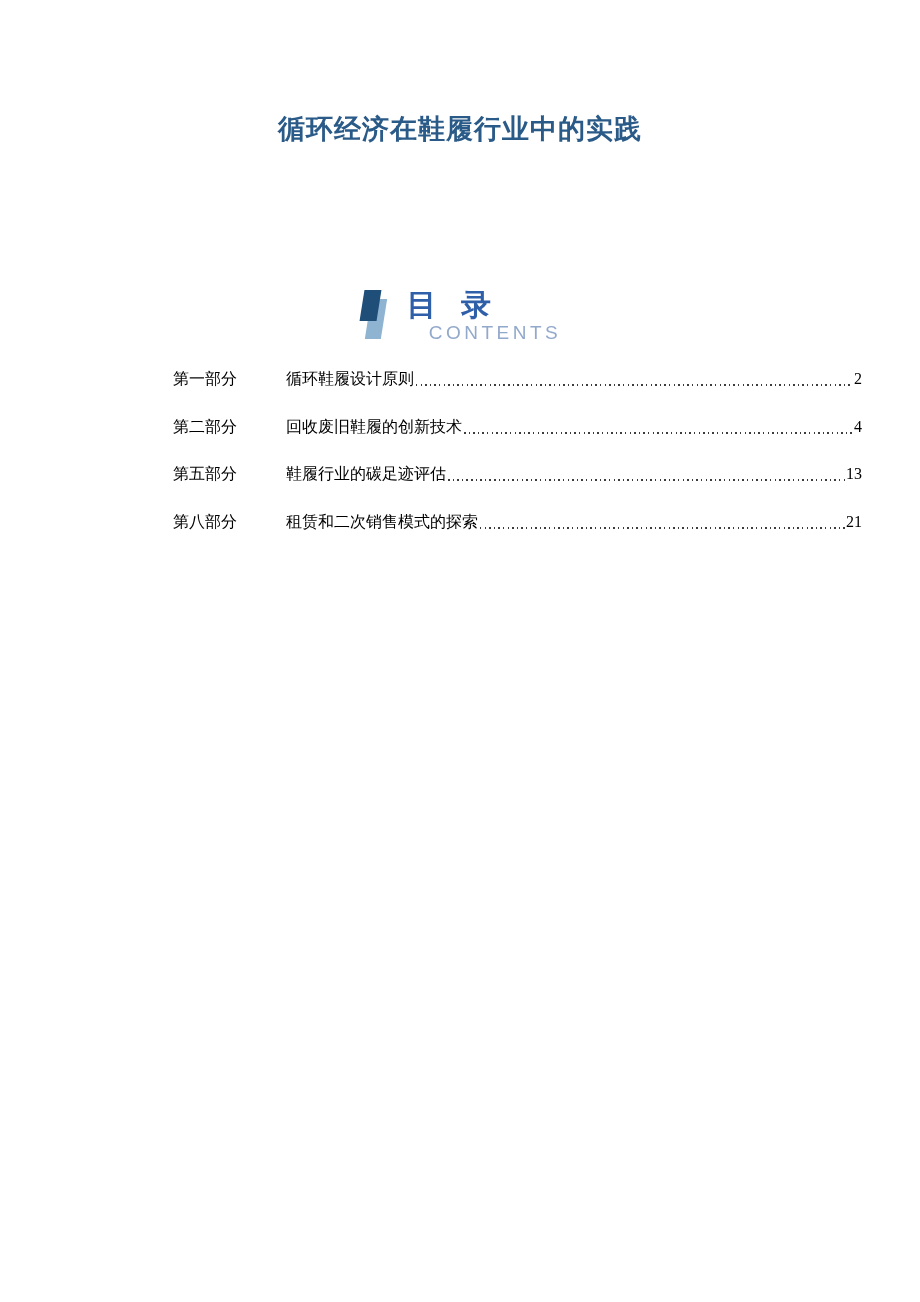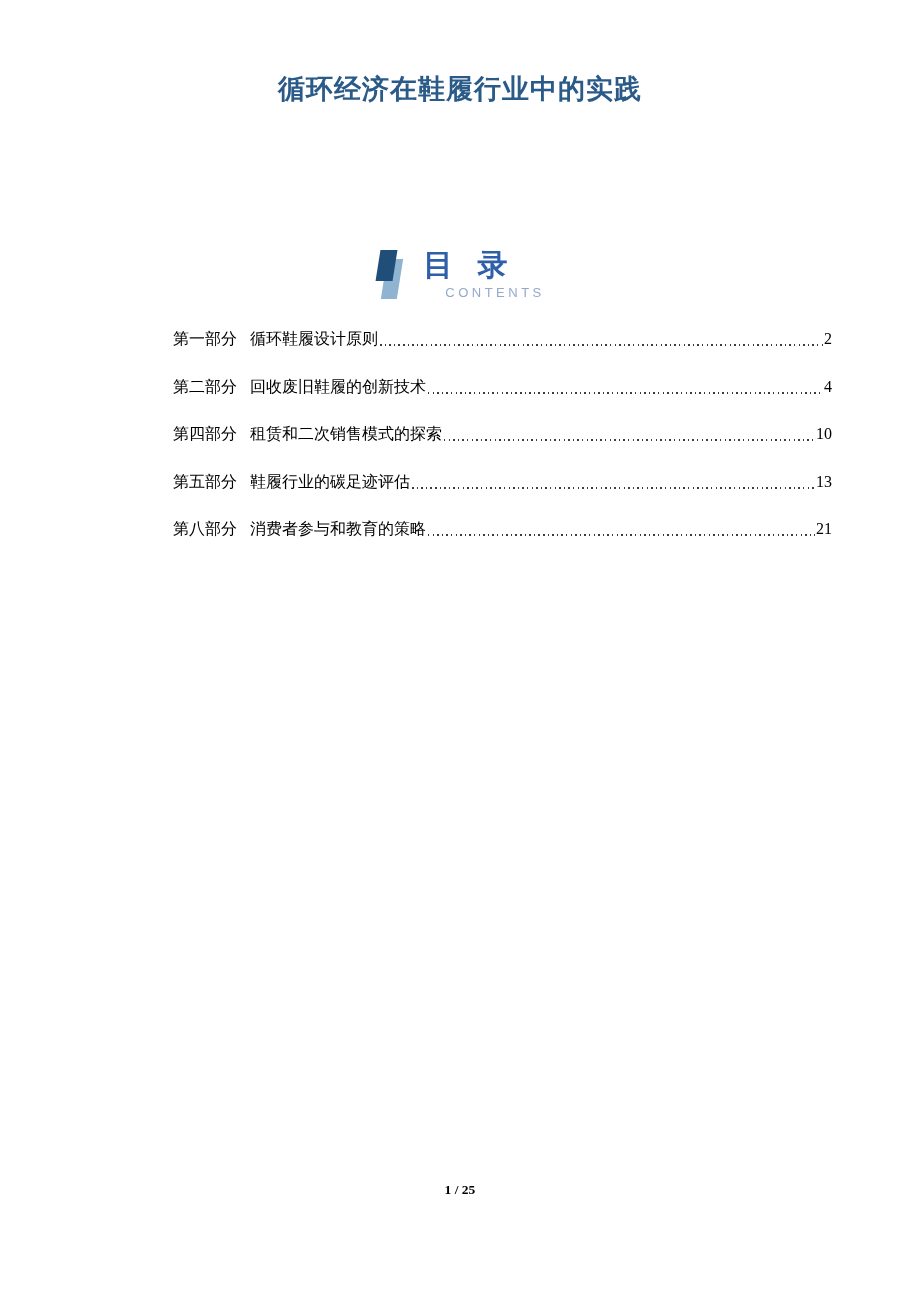--- a/index.html
+++ b/index.html
@@ -10,21 +10,21 @@
   }
   .page {
     position: relative;
     width: 920px;
     height: 1302px;
     background: #ffffff;
     overflow: hidden;
   }
   
   .doc-title {
-    padding-top: 70px;
+    padding-top: 110px;
     text-align: center;
     font-family: "Liberation Sans", "DejaVu Sans", sans-serif;
     font-weight: 700;
     font-size: 27px;
     line-height: 38px;
     letter-spacing: 1px;
     color: #2a5a87;
   }
   
   .toc-header {
@@ -47,45 +47,45 @@
   .toc-heading {
     font-family: "Liberation Sans", "DejaVu Sans", sans-serif;
     font-size: 30px;
     line-height: 34px;
     font-weight: 600;
     color: #2e5fa8;
     word-spacing: 16px;
   }
   .toc-subheading {
     font-family: "Liberation Sans", "DejaVu Sans", sans-serif;
-    font-size: 13px;
+    font-size: 19px;
     line-height: 15px;
     letter-spacing: 3.5px;
     color: #93a9cc;
     margin-top: 3px;
     margin-left: 22px;
   }
   
   .toc-list {
     margin-top: 23px;
     padding-left: 173px;
-    padding-right: 88px;
+    padding-right: 58px;
   }
   .toc-row {
     display: flex;
     align-items: flex-end;
     height: 20px;
     margin-bottom: 27.6px;
     font-size: 16px;
     line-height: 20px;
     color: #000000;
     cursor: pointer;
   }
   .toc-label { flex: none; width: 77px; white-space: nowrap; }
-  .toc-title { flex: none; white-space: nowrap; }
+  .toc-title { flex: none; white-space: nowrap; margin-left: 36px; }
   .leader {
     flex: 1;
     height: 2px;
     margin: 0 1px 3px 2px;
     background-image: repeating-linear-gradient(
       to right, #3c3c3c 0, #3c3c3c 1.5px, transparent 1.5px, transparent 4.6px);
   }
   .toc-page { flex: none; white-space: nowrap; }
   
   .page-footer {
@@ -124,34 +124,27 @@
       <span class="leader"></span>
       <span class="toc-page">2</span>
     </div>
     <div class="toc-row">
       <span class="toc-label">第二部分</span>
       <span class="toc-title">回收废旧鞋履的创新技术</span>
       <span class="leader"></span>
       <span class="toc-page">4</span>
     </div>
     <div class="toc-row">
-      <span class="toc-label">第四部分</span>
-      <span class="toc-title">租赁和二次销售模式的探索</span>
-      <span class="leader"></span>
-      <span class="toc-page">10</span>
-    </div>
-    <div class="toc-row">
       <span class="toc-label">第五部分</span>
       <span class="toc-title">鞋履行业的碳足迹评估</span>
       <span class="leader"></span>
       <span class="toc-page">13</span>
     </div>
     <div class="toc-row">
       <span class="toc-label">第八部分</span>
-      <span class="toc-title">消费者参与和教育的策略</span>
+      <span class="toc-title">租赁和二次销售模式的探索</span>
       <span class="leader"></span>
       <span class="toc-page">21</span>
     </div>
   </div>
 
-  <div class="page-footer">1 / 25</div>
 
 </div>
 
 </body></html>

